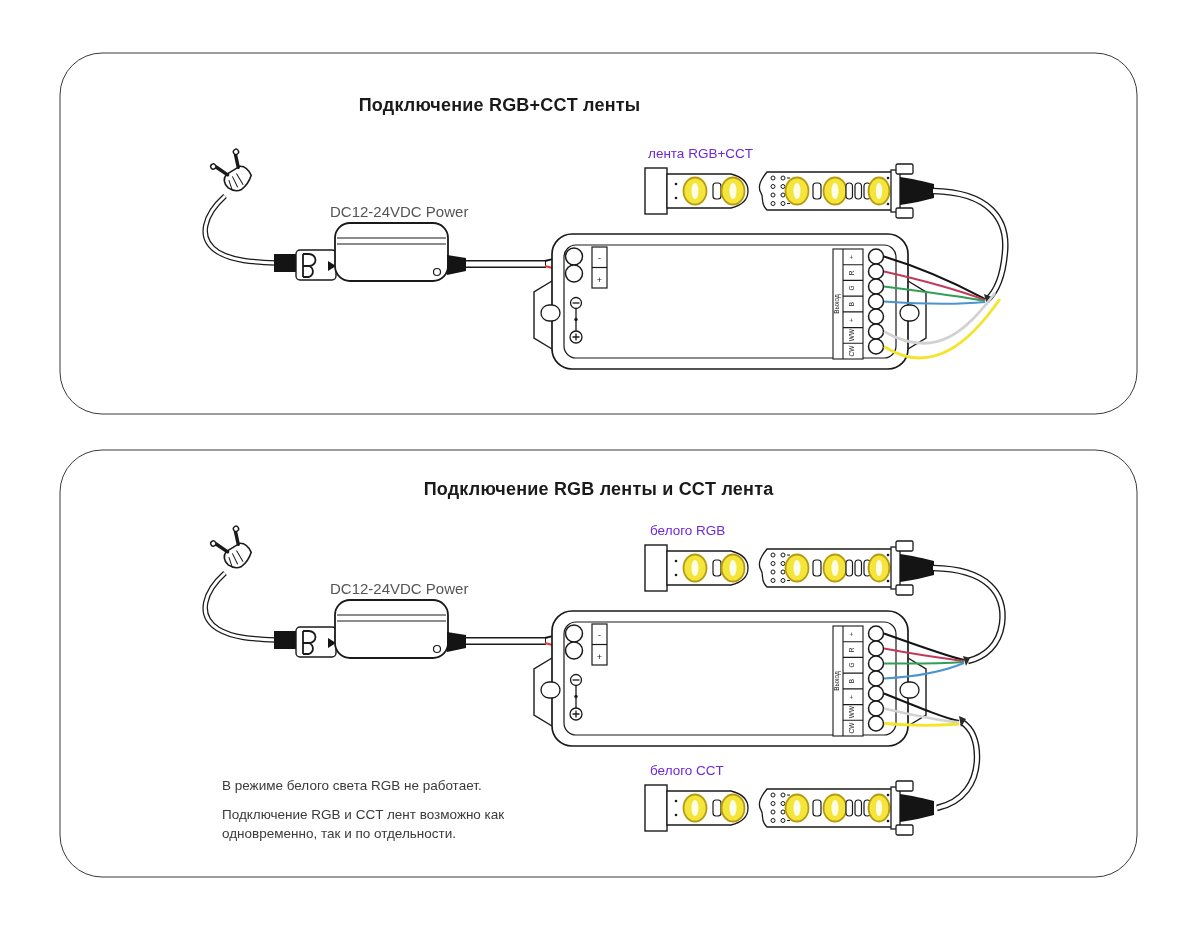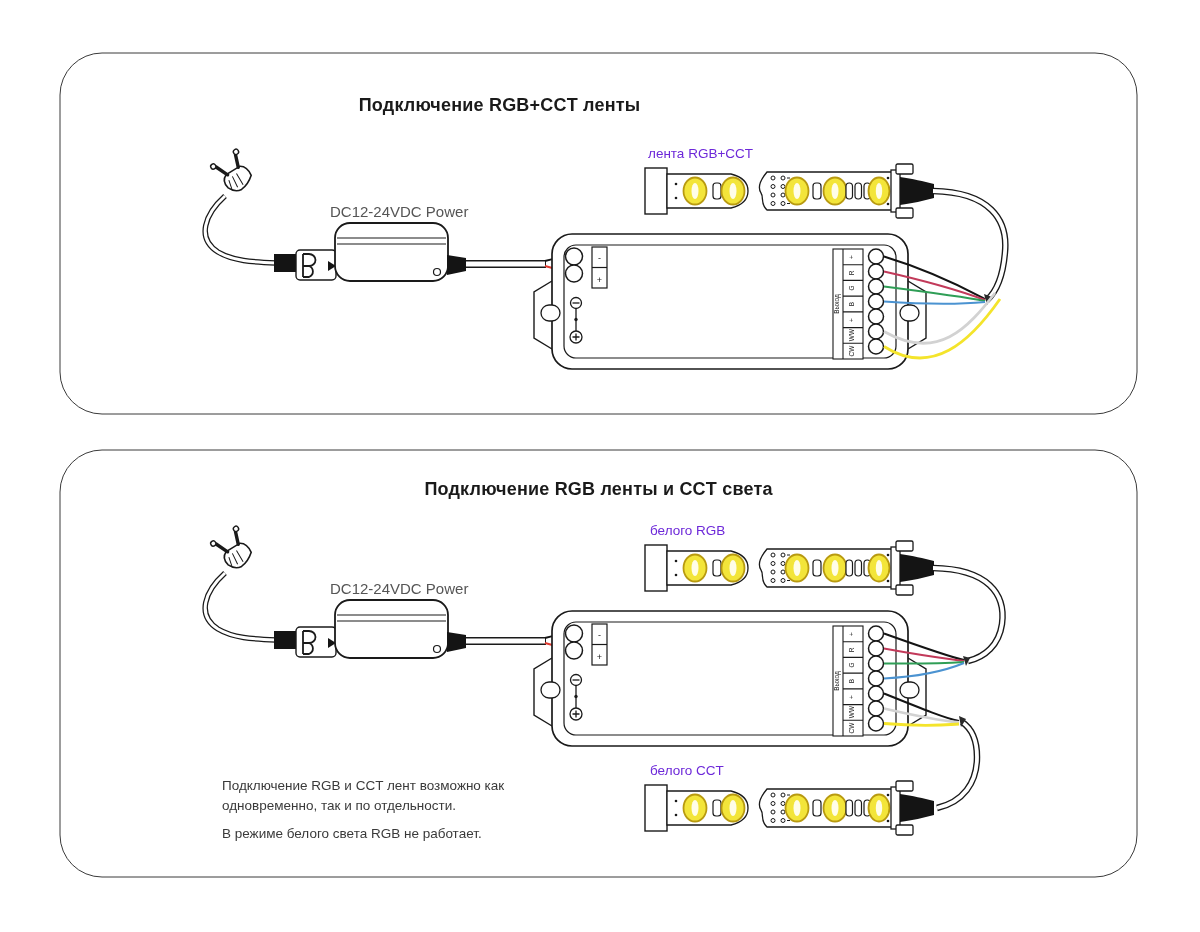--- a/index.html
+++ b/index.html
@@ -267,23 +267,23 @@
       <path d="M884,708.5 C925,718 945,721 959,722.5" stroke="#d2d2d2" stroke-width="2.8"></path>
       <path d="M884,723.5 C925,727 945,725 959,724" stroke="#f4e42b" stroke-width="2.8"></path>
     </g>
   </g>
 </svg>
 
 <div class="txt panel-title" style="left:60px;top:95px;width:879px;">Подключение RGB+CCT ленты</div>
 <div class="txt strip-label" style="left:648px;top:146px;">лента RGB+CCT</div>
 <div class="txt power-label" style="left:330px;top:203px;width:124px;">DC12-24VDC Power</div>
 
-<div class="txt panel-title" style="left:60px;top:479px;width:1077px;">Подключение RGB ленты и CCT света</div>
+<div class="txt panel-title" style="left:60px;top:479px;width:1077px;">Подключение RGB ленты и CCT лента</div>
 <div class="txt strip-label" style="left:650px;top:523px;">белого RGB</div>
 <div class="txt power-label" style="left:330px;top:580px;width:124px;">DC12-24VDC Power</div>
 <div class="txt strip-label" style="left:650px;top:763px;">белого CCT</div>
 
 <div class="note" style="left:222px;top:776px;width:318px;">
+  <p>В режиме белого света RGB не работает.</p>
   <p>Подключение RGB и CCT лент возможно как одновременно, так и по отдельности.</p>
-  <p>В режиме белого света RGB не работает.</p>
 </div>
 
 </div>
 
 </body></html>

